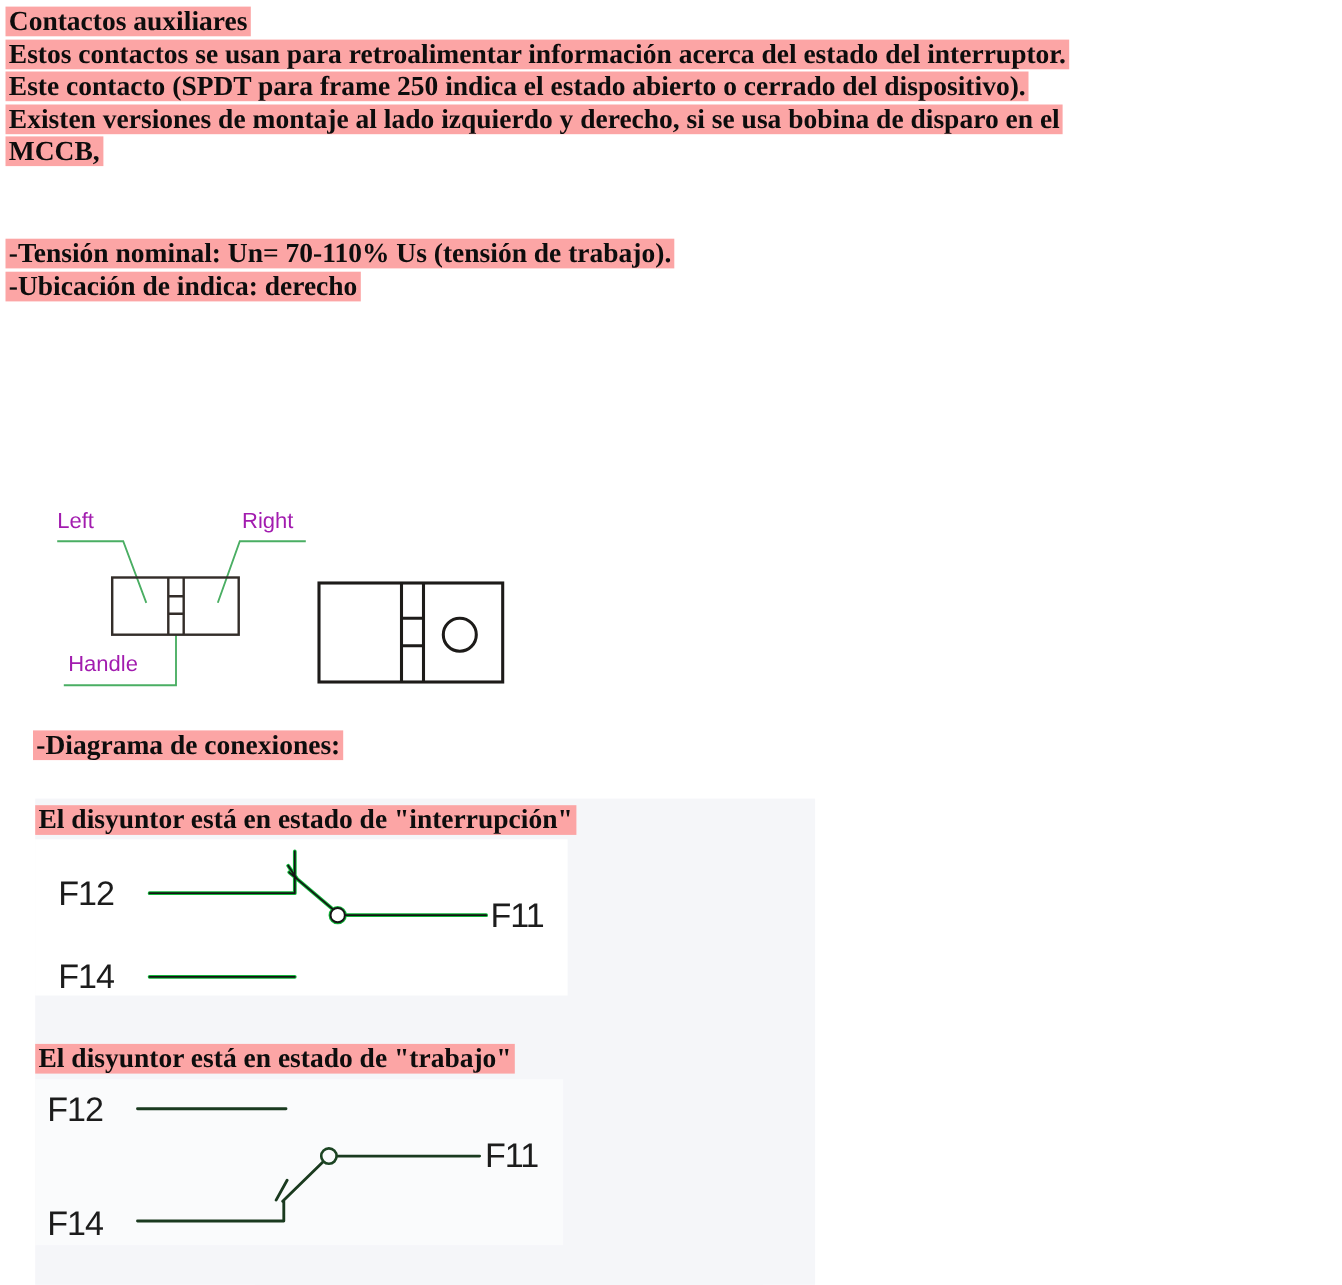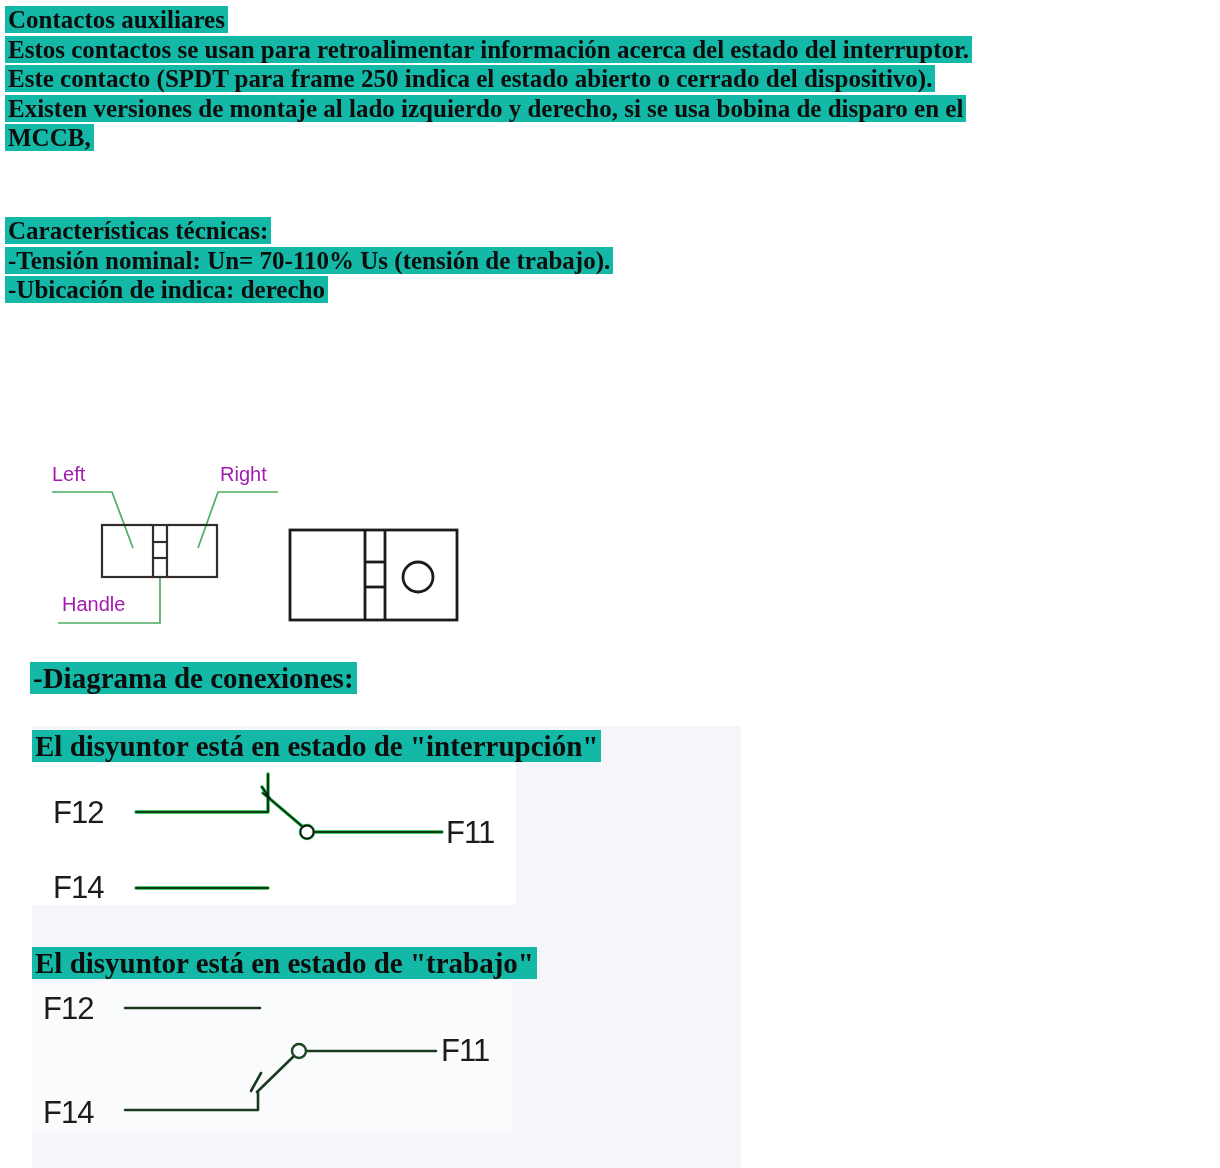--- a/index.html
+++ b/index.html
@@ -7,24 +7,24 @@
   body{
     width:1220px;height:1168px;position:relative;background:#ffffff;
     font-family:"Liberation Serif", serif;overflow:hidden;
   }
   
   .textblock{position:absolute;left:5px;}
   .tline{
     white-space:nowrap;font-weight:bold;font-size:25px;line-height:29.5px;
     color:#0d0d0d;
   }
-  .hl{background:#14b8a6;padding:0 3px;}
+  .hl{background:#fca5a5;padding:0 3px;}
   
   .sechead{
-    position:absolute;white-space:nowrap;font-weight:bold;font-size:29px;
+    position:absolute;white-space:nowrap;font-weight:bold;font-size:25px;
     line-height:32px;color:#0d0d0d;font-family:"Liberation Serif", serif;
   }
   
   .mountlabel{
     position:absolute;font-family:"Liberation Sans", sans-serif;
     font-size:20px;line-height:22px;color:#a21caf;white-space:nowrap;
   }
   
   .panel{position:absolute;left:32px;top:726px;width:709px;height:442px;background:#f5f6f9;}
   .card1{position:absolute;left:32px;top:763px;width:484px;height:142px;background:#ffffff;}
@@ -41,21 +41,20 @@
 
 <div class="textblock" style="top:5px;">
   <div class="tline"><span class="hl">Contactos auxiliares</span></div>
   <div class="tline"><span class="hl">Estos contactos se usan para retroalimentar información acerca del estado del interruptor.</span></div>
   <div class="tline"><span class="hl">Este contacto (SPDT para frame 250 indica el estado abierto o cerrado del dispositivo).</span></div>
   <div class="tline"><span class="hl">Existen versiones de montaje al lado izquierdo y derecho, si se usa bobina de disparo en el</span></div>
   <div class="tline"><span class="hl">MCCB,</span></div>
 </div>
 
 <div class="textblock" style="top:216px;">
-  <div class="tline"><span class="hl">Características técnicas:</span></div>
   <div class="tline"><span class="hl">-Tensión nominal: Un= 70-110% Us (tensión de trabajo).</span></div>
   <div class="tline"><span class="hl">-Ubicación de indica: derecho</span></div>
 </div>
 
 <div class="mountlabel" style="left:52px;top:463px;">Left</div>
 <div class="mountlabel" style="left:220px;top:463px;">Right</div>
 <div class="mountlabel" style="left:62px;top:593px;">Handle</div>
 
 <svg style="left:40px;top:450px;" width="430" height="195" viewBox="0 0 430 195">
 

